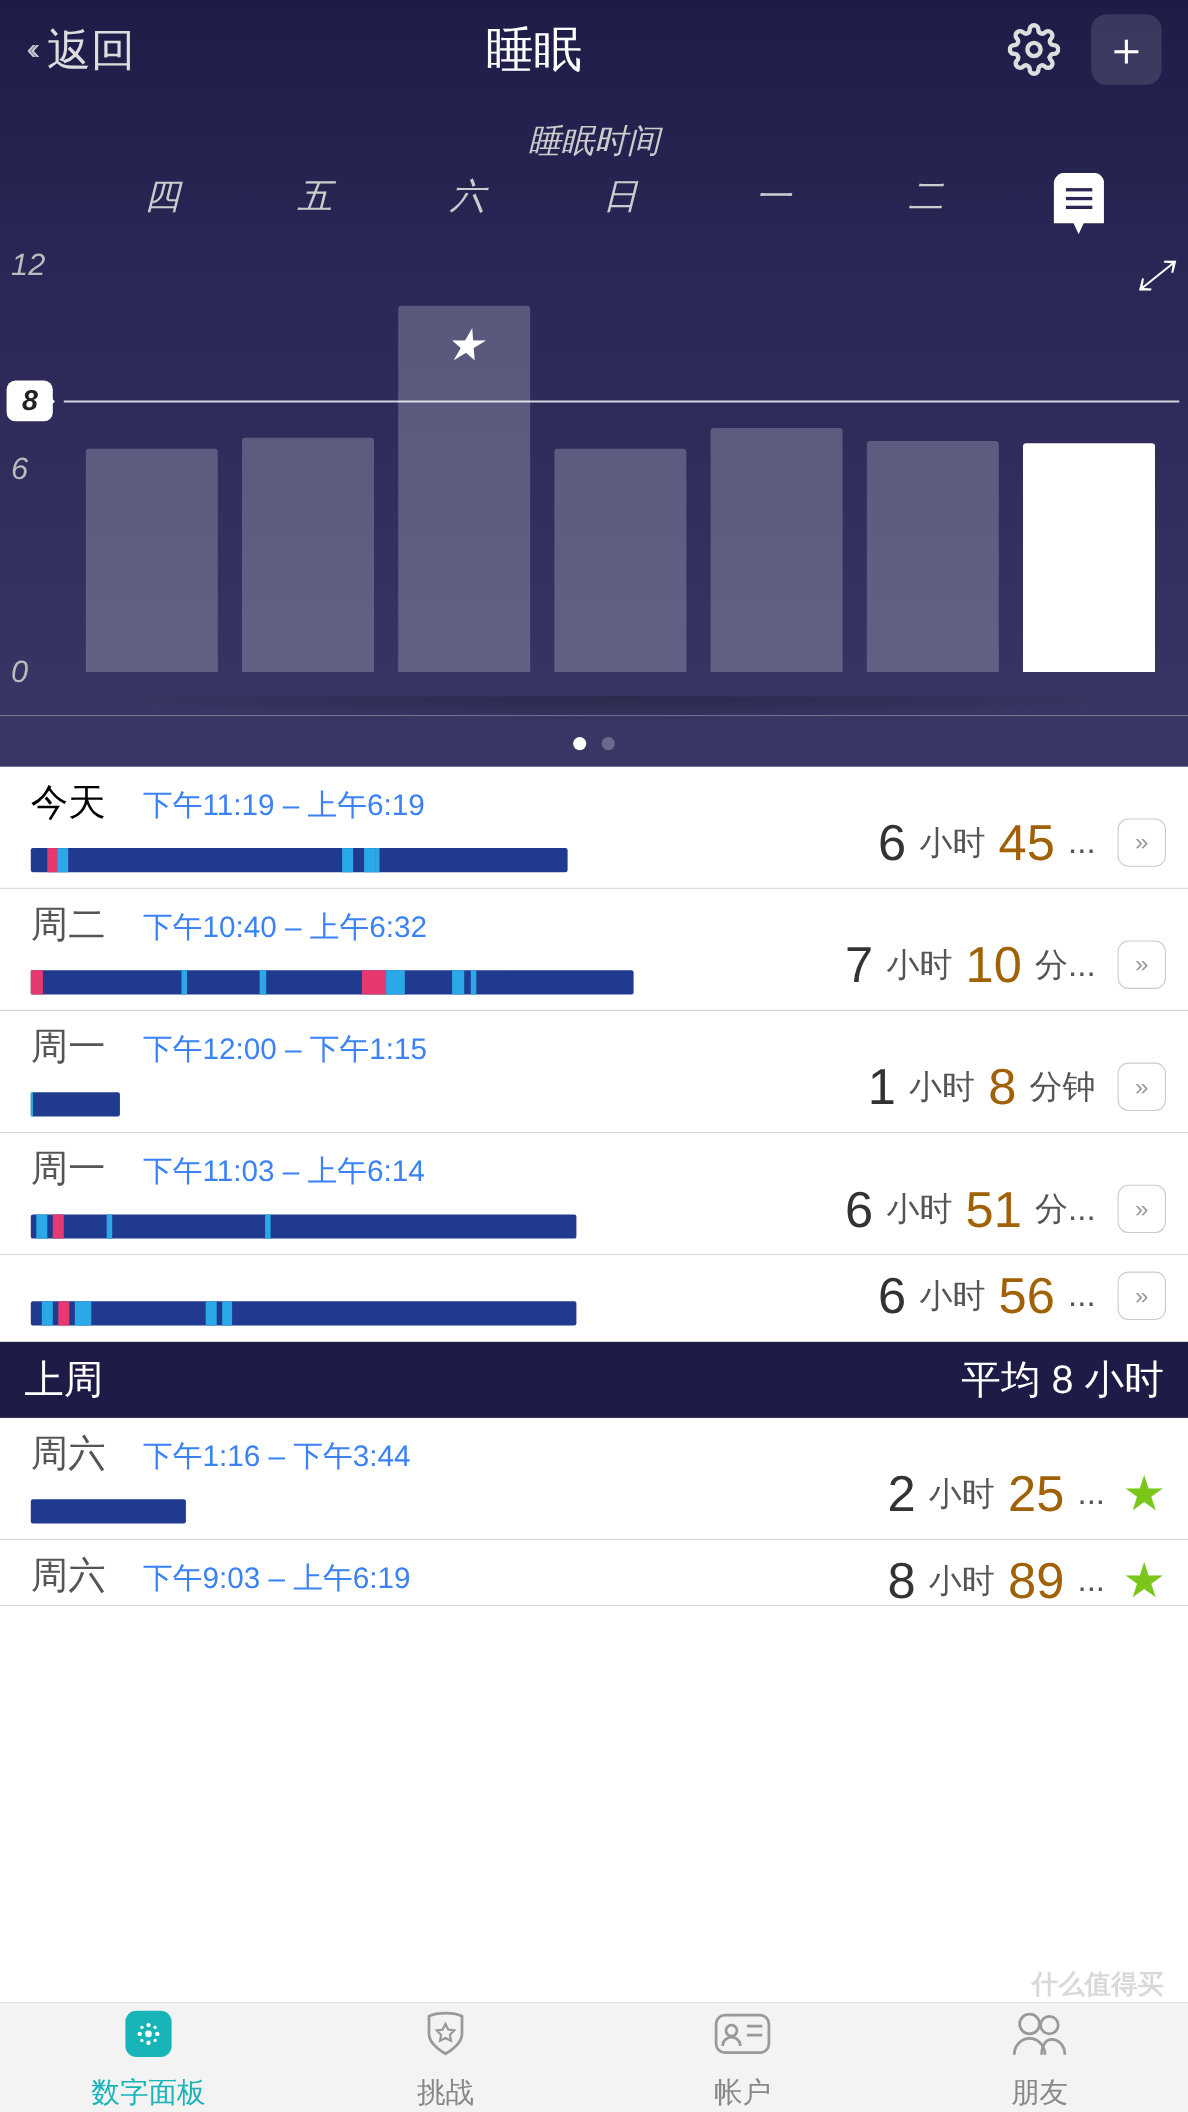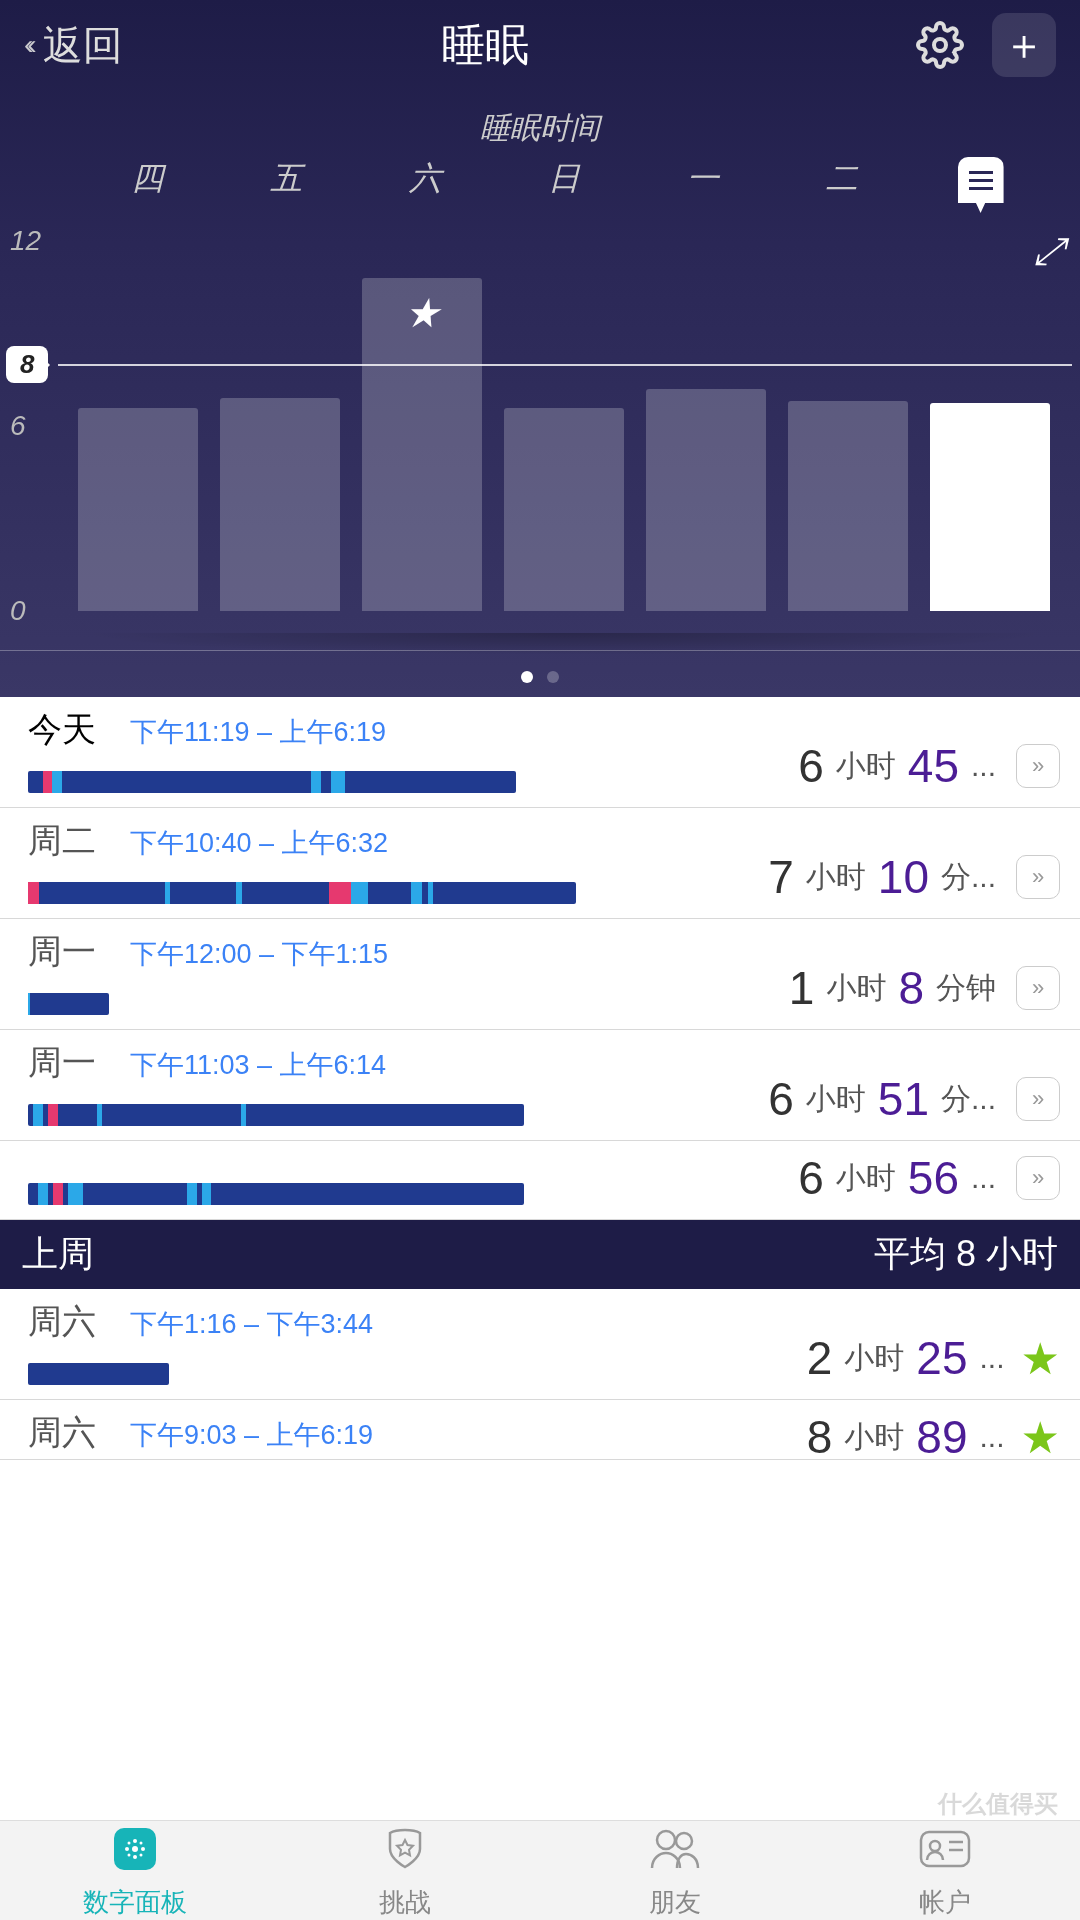--- a/index.html
+++ b/index.html
@@ -40,21 +40,21 @@
   .entry-meta { display:flex; gap:34px; align-items:baseline; }
   .entry-day { font-size:34px; color:#555; }
   .entry-day.today { color:#000; font-weight:500; }
   .entry-range { font-size:27px; color:#3b82f6; }
   .sleep-bar { height:22px; background:#203a8f; margin-top:18px; position:relative; width:490px; border-radius:2px; }
   .sleep-bar .seg { position:absolute; top:0; bottom:0; }
   .seg.awake { background:#e6396f; }
   .seg.restless { background:#2ba8e8; }
   .entry-right { display:flex; align-items:center; gap:12px; font-size:30px; color:#555; white-space:nowrap; }
   .entry-right .hnum { font-size:46px; color:#333; }
-  .entry-right .mnum { font-size:46px; color:#4c1d95; }
+  .entry-right .mnum { font-size:46px; color:#a16207; }
   .expand-btn { width:44px; height:44px; border:1px solid #ccc; border-radius:10px; display:flex; align-items:center; justify-content:center; font-size:22px; color:#999; margin-left:8px; }
   .star-green { color:#7bc61a; font-size:44px; margin-left:4px; }
   .tabbar { position:absolute; bottom:0; left:0; right:0; height:100px; background:#f3f3f3; border-top:1px solid #ddd; display:flex; }
   .tab { flex:1; display:flex; flex-direction:column; align-items:center; justify-content:center; gap:8px; color:#888; font-size:26px; }
   .tab.active { color:#17b4b8; }
   .tab-icon { width:56px; height:56px; display:flex; align-items:center; justify-content:center; }
   .watermark { position:absolute; right:22px; bottom:100px; font-size:24px; color:rgba(0,0,0,.15); font-weight:600; }
 </style>
 </head>
 <body>
@@ -286,35 +286,35 @@
       <svg width="50" height="50" fill="none" stroke="#999" stroke-width="2.5">
           <path d="M25 6 C15 6 10 9 10 9 v16 c0 10 15 18 15 18 s15-8 15-18 V9 s-5-3-15-3z"></path>
           <path d="M25 16 l2.5 5 5.5.8-4 4 1 5.5-5-2.6-5 2.6 1-5.5-4-4 5.5-.8z" stroke-width="2"></path>
         </svg>
     </div>
     <span>挑战</span>
   </div>
   <div class="tab">
     <div class="tab-icon">
       <svg width="56" height="50" fill="none" stroke="#999" stroke-width="2.5">
-          <circle cx="19" cy="16" r="9"></circle>
-          <circle cx="37" cy="17" r="8"></circle>
-          <path d="M5 44 c0-10 8-15 14-15 s14 5 14 15"></path>
-          <path d="M30 44 c0-9 4-14 9-14 s12 4 12 14"></path>
-        </svg>
-    </div>
-    <span>朋友</span>
-  </div>
-  <div class="tab">
-    <div class="tab-icon">
-      <svg width="56" height="50" fill="none" stroke="#999" stroke-width="2.5">
           <rect x="4" y="8" width="48" height="34" rx="8"></rect>
           <circle cx="18" cy="22" r="5"></circle>
           <path d="M10 36 c0-5 4-8 8-8 s8 3 8 8"></path>
           <line x1="32" y1="18" x2="46" y2="18"></line>
           <line x1="32" y1="26" x2="46" y2="26"></line>
         </svg>
     </div>
     <span>帐户</span>
   </div>
+  <div class="tab">
+    <div class="tab-icon">
+      <svg width="56" height="50" fill="none" stroke="#999" stroke-width="2.5">
+          <circle cx="19" cy="16" r="9"></circle>
+          <circle cx="37" cy="17" r="8"></circle>
+          <path d="M5 44 c0-10 8-15 14-15 s14 5 14 15"></path>
+          <path d="M30 44 c0-9 4-14 9-14 s12 4 12 14"></path>
+        </svg>
+    </div>
+    <span>朋友</span>
+  </div>
 </div>
 
 <div class="watermark">什么值得买</div>
 
 </body></html>

